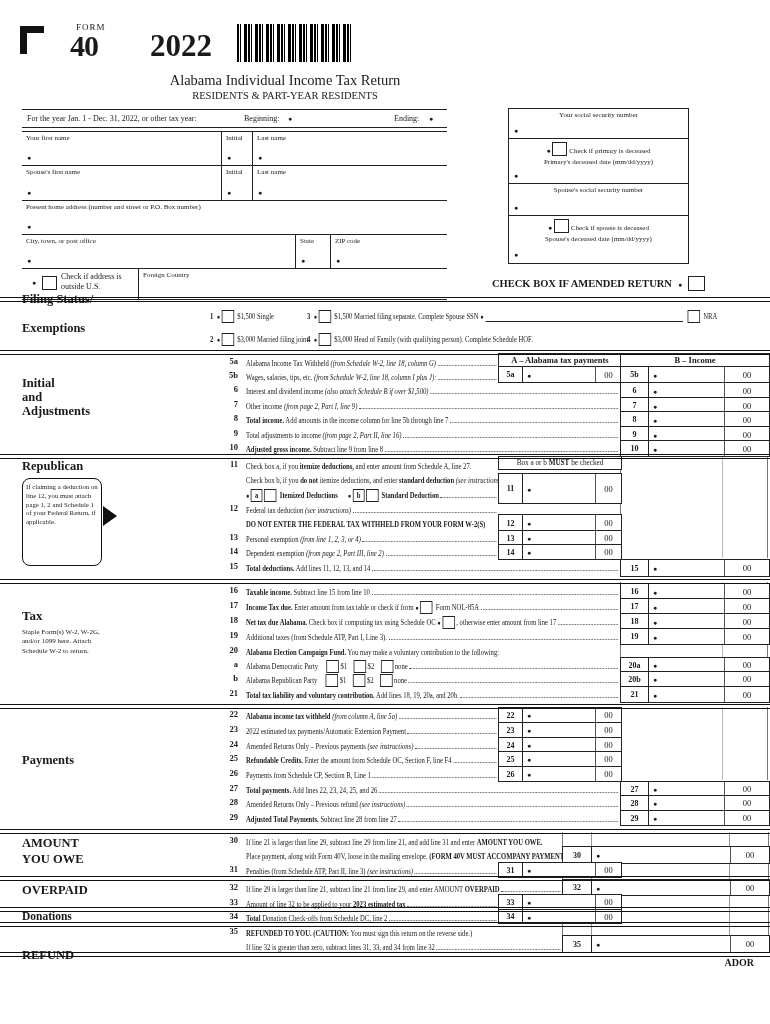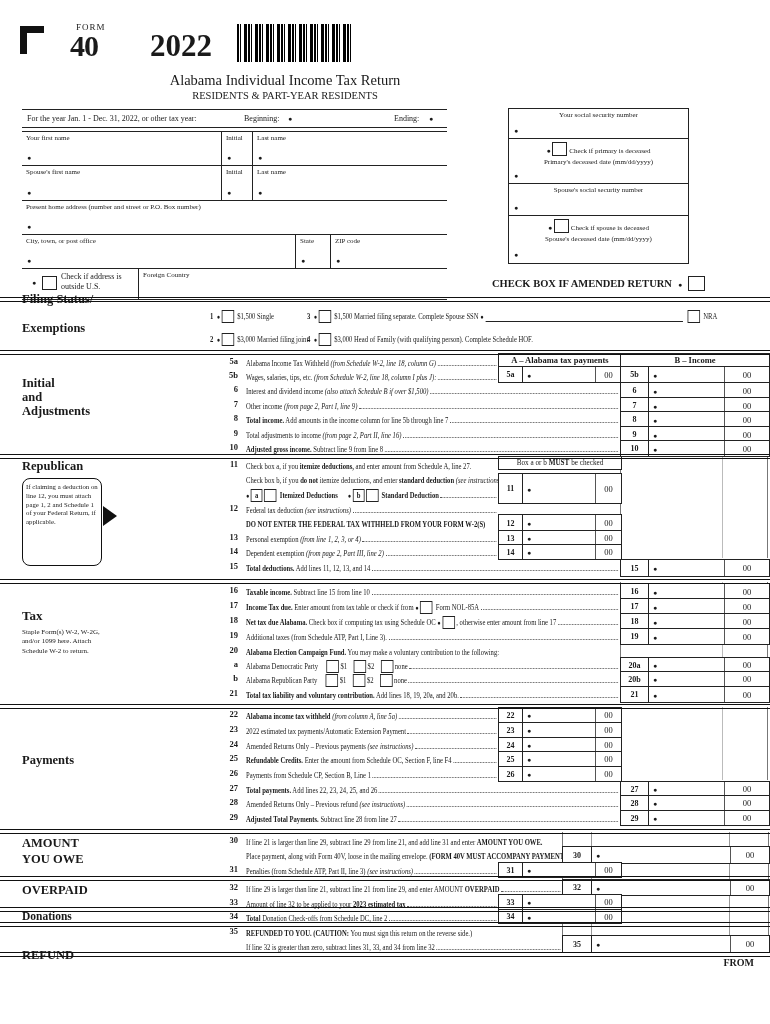--- a/index.html
+++ b/index.html
@@ -599,14 +599,14 @@
   <div class="cell cW" style="top:935px;height:16px">
       <span class="cn">35</span>
       <span class="cb">
         <span class="bul"></span>
       </span>
       <span class="cc">00</span>
     </div>
 
   <div class="abs ruled" style="top:952px"></div>
 
-  <div class="ador">FROM</div>
+  <div class="ador">ADOR</div>
 </div>
 
 </body></html>

